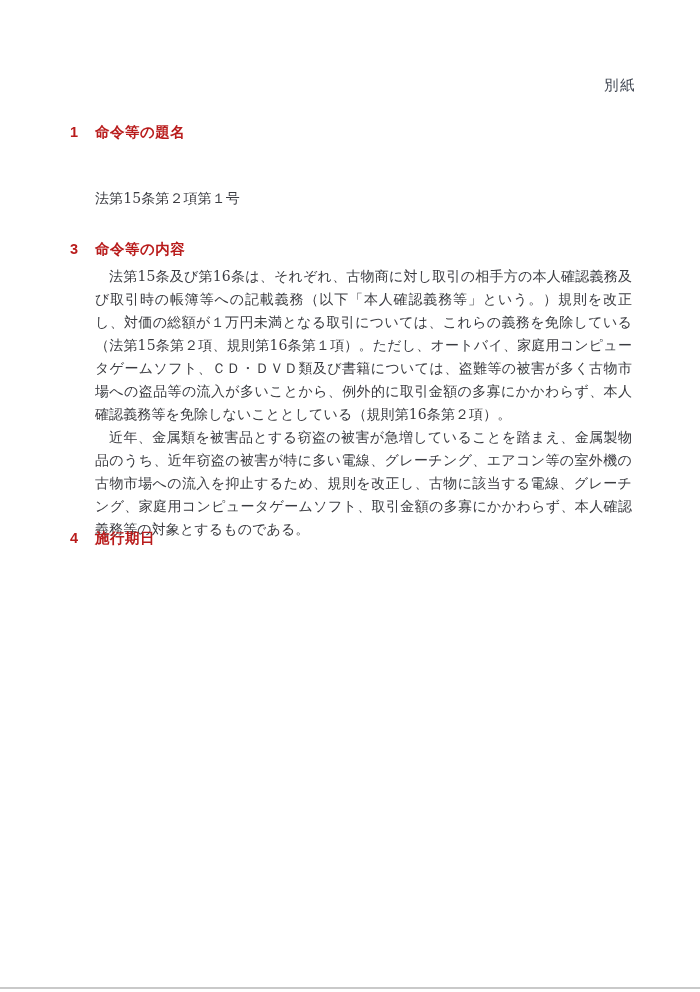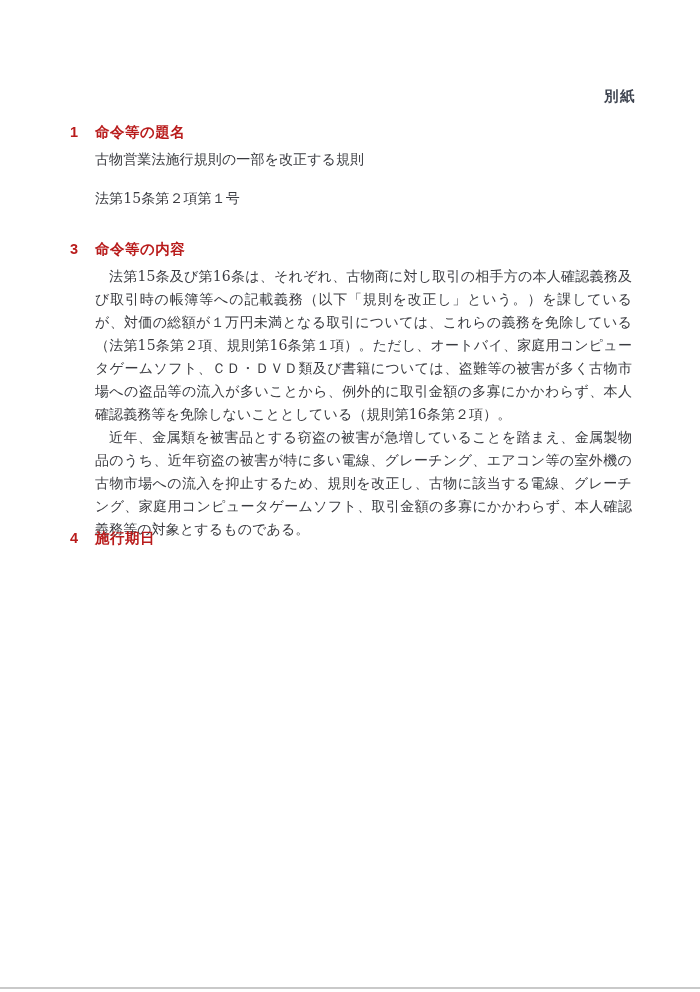--- a/index.html
+++ b/index.html
@@ -9,27 +9,26 @@
   }
   .page {
     position: relative;
     width: 700px;
     height: 992px;
     background: #ffffff;
     overflow: hidden;
   }
   .corner-label {
     position: absolute;
-    top: 87px;
+    top: 76px;
     right: 64px;
     font-family: "DejaVu Serif", "Liberation Serif", serif;
     font-size: 14.5px;
     letter-spacing: 1.5px;
     color: #3e4450;
-    font-weight: bold;
   }
   .sec {
     position: absolute;
     left: 70px;
     width: 562px;
   }
   .sec-1 { top: 122px; }
   .sec-2 { top: 187px; }
   .sec-3 { top: 239px; }
   .sec-4 { top: 528px; }
@@ -73,37 +72,34 @@
 <body>
 
 <div class="page">
 
   <div class="corner-label">別紙</div>
 
   <section class="sec sec-1">
     <div class="heading">
       <span class="num">1</span><span>命令等の題名</span>
     </div>
-    <div class="sec-body">
-      <p class="para" style="text-indent:0">古物営業法施行規則の一部を改正する規則</p>
-    </div>
   </section>
 
   <section class="sec sec-2">
     <div class="sec-body">
       <p class="para" style="text-indent:0">法第15条第２項第１号</p>
     </div>
   </section>
 
   <section class="sec sec-3">
     <div class="heading">
       <span class="num">3</span><span>命令等の内容</span>
     </div>
     <div class="sec-body">
-      <p class="para">法第15条及び第16条は、それぞれ、古物商に対し取引の相手方の本人確認義務及び取引時の帳簿等への記載義務（以下「規則を改正し」という。）を課しているが、対価の総額が１万円未満となる取引については、これらの義務を免除している（法第15条第２項、規則第16条第１項）。ただし、オートバイ、家庭用コンピュータゲームソフト、ＣＤ・ＤＶＤ類及び書籍については、盗難等の被害が多く古物市場への盗品等の流入が多いことから、例外的に取引金額の多寡にかかわらず、本人確認義務等を免除しないこととしている（規則第16条第２項）。</p>
+      <p class="para">法第15条及び第16条は、それぞれ、古物商に対し取引の相手方の本人確認義務及び取引時の帳簿等への記載義務（以下「本人確認義務等」という。）規則を改正し、対価の総額が１万円未満となる取引については、これらの義務を免除している（法第15条第２項、規則第16条第１項）。ただし、オートバイ、家庭用コンピュータゲームソフト、ＣＤ・ＤＶＤ類及び書籍については、盗難等の被害が多く古物市場への盗品等の流入が多いことから、例外的に取引金額の多寡にかかわらず、本人確認義務等を免除しないこととしている（規則第16条第２項）。</p>
       <p class="para">近年、金属類を被害品とする窃盗の被害が急増していることを踏まえ、金属製物品のうち、近年窃盗の被害が特に多い電線、グレーチング、エアコン等の室外機の古物市場への流入を抑止するため、規則を改正し、古物に該当する電線、グレーチング、家庭用コンピュータゲームソフト、取引金額の多寡にかかわらず、本人確認義務等の対象とするものである。</p>
     </div>
   </section>
 
   <section class="sec sec-4">
     <div class="heading">
       <span class="num">4</span><span>施行期日</span>
     </div>
   </section>
 

